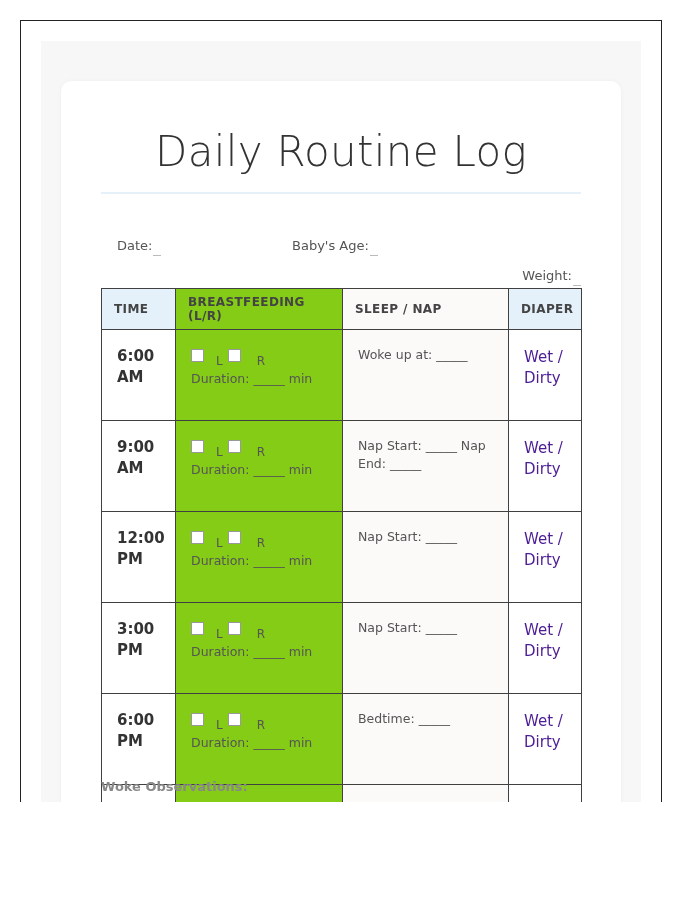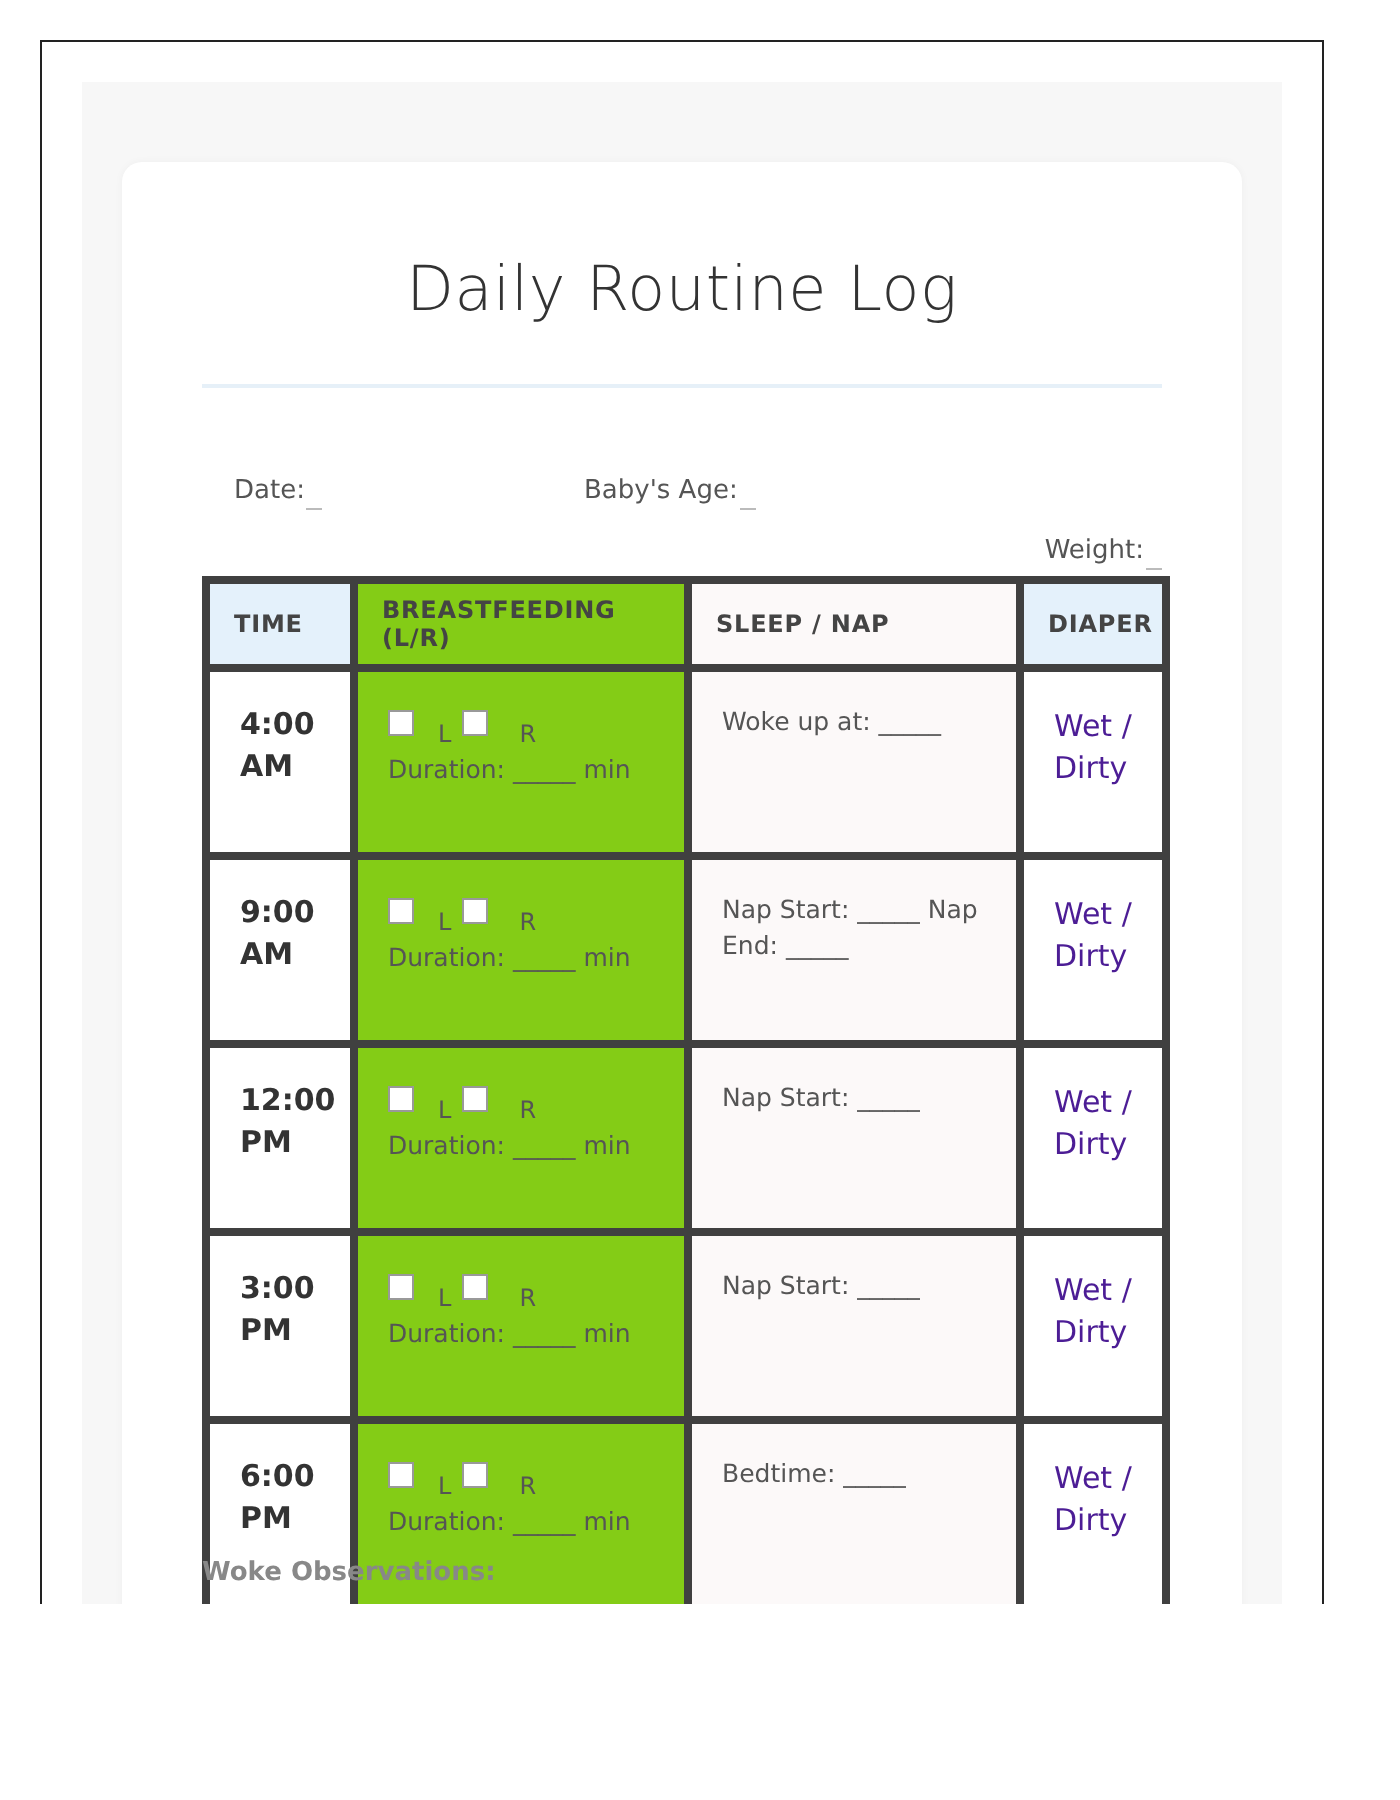--- a/index.html
+++ b/index.html
@@ -4,36 +4,36 @@
 <style>
   html, body { margin: 0; padding: 0; background: #ffffff; }
   body { width: 700px; height: 900px; position: relative; overflow: hidden;
          font-family: "DejaVu Sans", "Liberation Sans", sans-serif; color: #444; }
   .frame { position: absolute; left: 20px; top: 20px; width: 640px; height: 781px;
            border: 1px solid #222; border-bottom: none; overflow: hidden; background: #fff; }
   .bg { position: absolute; left: 20px; top: 20px; width: 600px; height: 800px; background: #f7f7f7; }
   .card { position: absolute; left: 20px; top: 40px; width: 560px; height: 760px;
           background: #fff; border-radius: 10px; box-shadow: 0 0 4px rgba(0,0,0,0.04); }
   .title { position: absolute; left: 0; right: 0; top: 46px; text-align: center;
-           font-size: 31px; font-weight: 300; color: #333; letter-spacing: 0.3px;
+           font-size: 42px; font-weight: 300; color: #333; letter-spacing: 0.3px;
            font-family: "DejaVu Sans", sans-serif; font-weight: normal;
            -webkit-text-stroke: 0; }
   .title span { font-weight: 200; }
   .divider { position: absolute; left: 40px; width: 480px; top: 111px; height: 2px; background: #e6f0f8; }
   .fields { position: absolute; left: 40px; width: 480px; top: 157px; height: 22px;
             font-size: 13px; color: #555; }
   .field { position: absolute; top: 0; }
   .field .blank { display: inline-block; width: 8px; border-bottom: 1px solid #bbb;
                   height: 14px; vertical-align: -6px; margin-left: 1px; }
   .f-date { left: 16px; }
   .f-age { left: 191px; }
   .f-weight { right: 0; margin-top: 30px; }
   table.log { position: absolute; left: 40px; top: 207px; width: 481px;
               border-collapse: collapse; table-layout: fixed; font-size: 12.5px; }
-  table.log th, table.log td { border: 4px solid #404040; vertical-align: top; }
+  table.log th, table.log td { border: 1px solid #404040; vertical-align: top; }
   table.log th { height: 40px; padding: 0 12px; text-align: left; vertical-align: middle;
                  font-size: 12px; font-weight: bold; color: #444; letter-spacing: 0.4px; }
   th.c-time, th.c-diaper { background: #e4f1fb; }
   th.c-feed, td.c-feed { background: #84cc16; }
   th.c-sleep, td.c-sleep { background: #fcf9f9; }
   td.c-time, td.c-diaper { background: #fff; }
   col.w-time { width: 74px; } col.w-feed { width: 167px; } col.w-sleep { width: 166px; } col.w-diaper { width: 73px; }
   tr.row td { height: 72px; }
   tr.row.night td { height: 51px; }
   td.c-time { padding: 16px 14px 0 15px; font-weight: bold; font-size: 15px; color: #333; line-height: 21px; }
@@ -79,21 +79,21 @@
           <tr>
             <th class="c-time">TIME</th>
             <th class="c-feed">BREASTFEEDING (L/R)</th>
             <th class="c-sleep">SLEEP / NAP</th>
             <th class="c-diaper">DIAPER</th>
           </tr>
         </thead>
         <tbody>
 
           <tr class="row">
-            <td class="c-time">4:00 AM</td>
+            <td class="c-time">6:00 AM</td>
             <td class="c-feed">
               <span class="cb"></span><span class="cb-label">L</span><span class="cb"></span><span class="cb-label r">R</span><br>
               <span>Duration: _____ min</span>
             </td>
             <td class="c-sleep">Woke up at: _____</td>
             <td class="c-diaper">Wet / Dirty</td>
           </tr>
 
           <tr class="row">
             <td class="c-time">9:00 AM</td>

